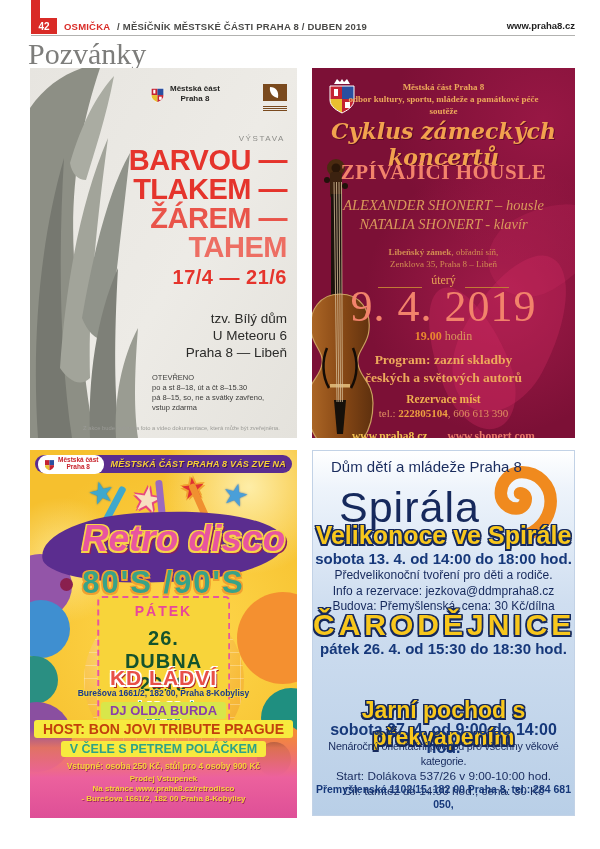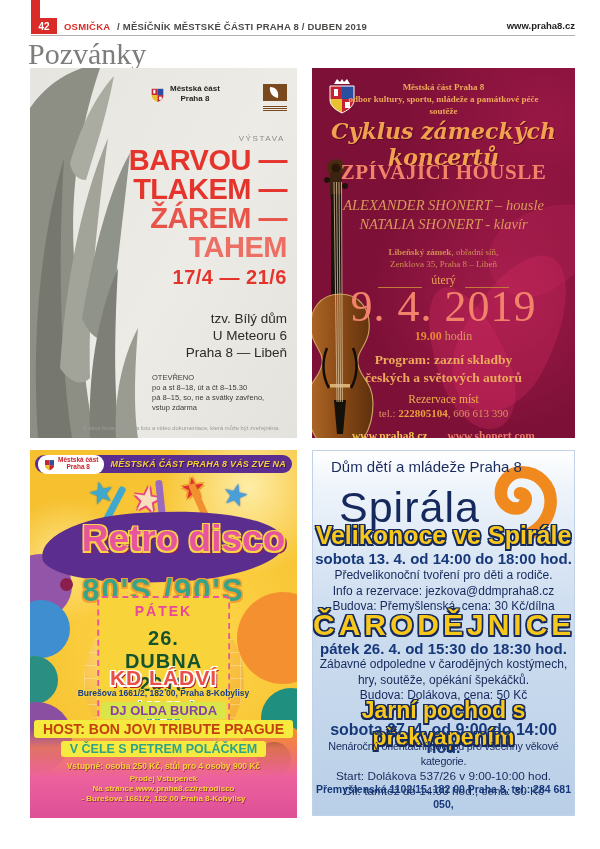--- a/index.html
+++ b/index.html
@@ -59,21 +59,21 @@
   .co-venue{top:178px;font-family:"Liberation Serif",serif;font-size:9px;line-height:12px;color:#d28c52;}
   .co-venue b{color:#ec9б43;}
   .co-day{top:205px;display:flex;align-items:flex-end;justify-content:center;gap:9px;
           font-family:"Liberation Serif",serif;font-size:12px;color:#e8a355;}
   .co-day i{display:block;width:44px;height:1.5px;background:#c27a35;}
   .co-date{top:213px;font-family:"Liberation Serif",serif;font-size:44px;color:#f2836b;letter-spacing:1px;}
   .co-time{top:261px;font-family:"Liberation Serif",serif;font-size:12px;color:#d9995b;}
   .co-time b{color:#e8872f;}
   .co-prog{top:283px;font-family:"Liberation Serif",serif;font-weight:bold;font-size:13.5px;
            line-height:17.5px;color:#eda95b;}
-  .co-res{top:325px;font-family:"Liberation Serif",serif;font-weight:normal;font-size:11.5px;color:#f0b050;}
+  .co-res{top:325px;font-family:"Liberation Serif",serif;font-weight:bold;font-size:11.5px;color:#f0b050;}
   .co-tel{top:339px;font-family:"Liberation Serif",serif;font-size:11px;color:#e09060;}
   .co-tel b{color:#eda040;}
   .co-urls{top:362px;display:flex;justify-content:center;gap:20px;
            font-family:"Liberation Serif",serif;font-weight:bold;font-size:11.5px;}
   .co-urls .u1{color:#f0c050;}
   .co-urls .u2{color:#e87a6a;}
   
   .p-di{left:30px;top:450px;width:267px;height:368px;
         background:
           radial-gradient(circle at 82% 10%,rgba(255,242,180,.9),rgba(255,242,180,0) 22%),
@@ -91,24 +91,24 @@
           border-radius:12px;display:flex;align-items:center;}
   .di-pill{background:#fff;border-radius:9px;margin-left:3px;height:19px;display:flex;
            align-items:center;gap:3px;padding:0 6px;}
   .di-pill .t{font-size:6.5px;font-weight:bold;color:#c8232c;line-height:6.8px;text-align:center;}
   .di-invite{flex:1;text-align:center;color:#f7cf35;font-weight:bold;font-style:italic;
              font-size:9px;letter-spacing:.2px;text-shadow:1px 1px 0 #3a1560;}
   .star{position:absolute;line-height:1;}
   .ray{position:absolute;border-radius:3px;}
   .di-splash{position:absolute;top:62px;left:12px;right:12px;height:70px;background:#5b2d8f;
              border-radius:46% 54% 50% 50%/62% 52% 56% 44%;transform:rotate(-2deg);}
-  .di-title{top:68px;font-weight:bold;font-size:37px;color:#e8559f;white-space:nowrap;
+  .di-title{top:68px;font-weight:bold;font-style:italic;font-size:37px;color:#e8559f;white-space:nowrap;
             text-shadow:-1.5px -1.5px 0 #f7d348,1.5px -1.5px 0 #f7d348,-1.5px 1.5px 0 #f7d348,
                         1.5px 1.5px 0 #f7d348,3px 3px 0 #8a1f5e;margin-left:40px;}
-  .di-sub{top:123px;font-weight:bold;font-size:31px;letter-spacing:2px;color:#37a388;white-space:nowrap;
+  .di-sub{top:115px;font-weight:bold;font-size:31px;letter-spacing:2px;color:#37a388;white-space:nowrap;
           text-shadow:-1.5px -1.5px 0 #f0a030,1.5px -1.5px 0 #f0a030,-1.5px 1.5px 0 #f0a030,1.5px 1.5px 0 #f0a030;}
   .di-box{position:absolute;top:146px;left:50%;transform:translateX(-50%);background:#f8d43a;
           border:2px dashed #e8569e;border-radius:5px;padding:5px 16px;text-align:center;}
   .di-box .day{color:#e8479a;font-weight:bold;font-size:14px;letter-spacing:2px;}
   .di-box .date{color:#14532d;font-weight:bold;font-size:20px;letter-spacing:1px;margin-top:8px;}
   .di-box .time{color:#2fa287;font-weight:bold;font-size:14px;margin-top:3px;
                 text-shadow:-1px -1px 0 #fff,1px -1px 0 #fff,-1px 1px 0 #fff,1px 1px 0 #fff;}
   .di-venue{top:216px;font-weight:bold;font-size:21px;letter-spacing:1px;color:#e85048;
             text-shadow:-1.5px -1.5px 0 #fff,1.5px -1.5px 0 #fff,-1.5px 1.5px 0 #fff,1.5px 1.5px 0 #fff,2.5px 2.5px 0 #b02820;}
   .di-addr{top:238px;font-weight:bold;font-size:8.5px;color:#1a3a8c;
@@ -365,25 +365,20 @@
   <div class="ctr sp-t1 ynavy">Velikonoce ve Spirále</div>
   <div class="ctr sp-d1">sobota 13. 4. od 14:00 do 18:00 hod.</div>
   <div class="ctr sp-l1">
     <div>Předvelikonoční tvoření pro děti a rodiče.</div>
     <div>Info a rezervace: jezkova@ddmpraha8.cz</div>
     <div>Budova: Přemyšlenská, cena: 30 Kč/dílna</div>
   </div>
 
   <div class="ctr sp-t2 ynavy">ČARODĚJNICE</div>
   <div class="ctr sp-d2">pátek 26. 4. od 15:30 do 18:30 hod.</div>
-  <div class="ctr sp-l2">
-    <div>Zábavné odpoledne v čarodějných kostýmech,</div>
-    <div>hry, soutěže, opékání špekáčků.</div>
-    <div>Budova: Dolákova, cena: 50 Kč</div>
-  </div>
 
   <div class="ctr sp-t3 ynavy">Jarní pochod s překvapením</div>
   <div class="ctr sp-d3">sobota 27. 4. od 9:00 do 14:00 hod.</div>
   <div class="ctr sp-l3">
     <div class="first">Nenáročný orientační pochod pro všechny věkové kategorie.</div>
     <div>Start: Dolákova 537/26 v 9:00-10:00 hod.</div>
     <div>Cíl: tamtéž do 14:00 hod., cena: 30 Kč</div>
   </div>
 
   <div class="ctr sp-contact">

